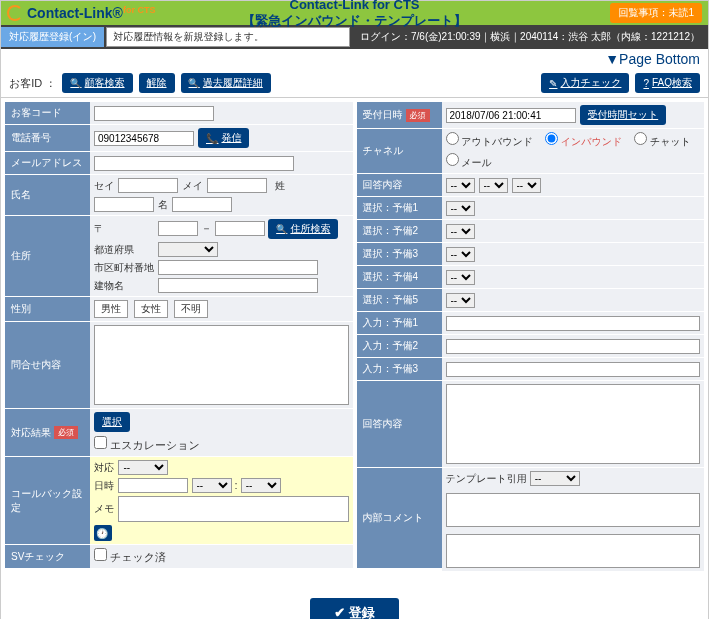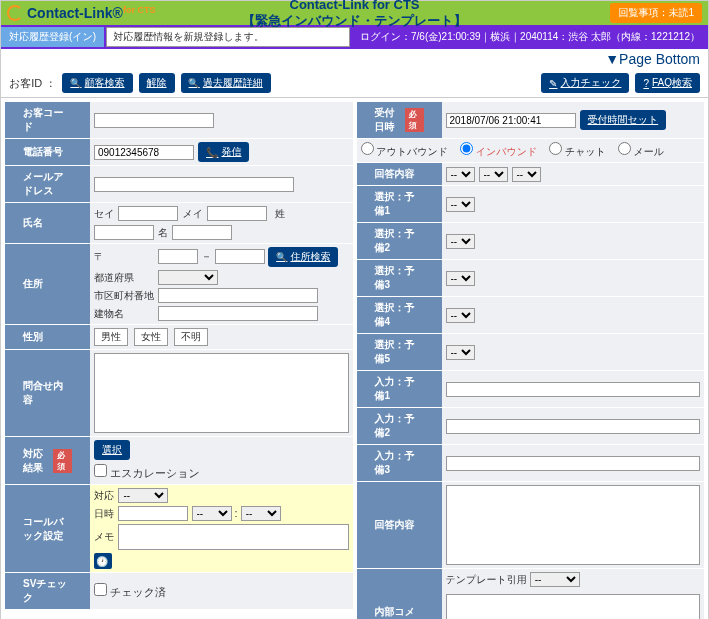--- a/index.html
+++ b/index.html
@@ -4,34 +4,34 @@
 <style>
 * { box-sizing: border-box; margin: 0; padding: 0; }
 body { font-family: "MS PGothic", sans-serif; font-size: 11px; background: #fff; color: #333; }
 .page { width: 709px; margin: 0 auto; border: 1px solid #ccc; }
 .header { background: #8dc63f; display: flex; align-items: center; padding: 2px 6px; position: relative; }
 .logo { display: flex; align-items: flex-start; font-weight: bold; color: #003f7f; font-size: 14px; }
 .logo-swirl { width: 16px; height: 16px; border-radius: 50%; border: 2px solid #f7941e; border-right-color: transparent; margin-right: 4px; }
 .logo-sub { font-size: 9px; color: #f7941e; }
 .header-title { position: absolute; left: 0; right: 0; text-align: center; font-weight: bold; font-size: 13px; color: #003f7f; pointer-events: none; }
 .notice-btn { margin-left: auto; background: #ff8c00; color: #fff; border: none; padding: 3px 8px; font-size: 10px; border-radius: 3px; cursor: pointer; z-index: 1; }
-.subbar { background: #6d28d9; color: #fff; display: flex; align-items: center; font-size: 10px; }
+.subbar { background: #404040; color: #fff; display: flex; align-items: center; font-size: 10px; }
 .subbar-left { background: #6ba8e6; padding: 3px 8px; }
 .subbar-msg { flex: 1; background: #fff; color: #333; padding: 2px 6px; margin: 2px; border: 1px solid #999; }
 .subbar-right { padding: 3px 8px; }
 .page-bottom { text-align: right; padding: 2px 8px; font-size: 14px; }
 .page-bottom a { color: #003f7f; text-decoration: none; }
 .toolbar { display: flex; align-items: center; gap: 6px; padding: 4px 8px; border-bottom: 1px solid #ccc; }
 .toolbar .spacer { flex: 1; }
 .btn { background: #003f7f; color: #fff; border: none; padding: 3px 8px; font-size: 10px; border-radius: 3px; cursor: pointer; display: inline-flex; align-items: center; gap: 3px; text-decoration: underline; }
 .btn-icon::before { content: "🔍"; font-size: 9px; }
 .main { display: flex; gap: 4px; padding: 4px; }
 .col { flex: 1; }
 .row { display: flex; border-bottom: 1px solid #fff; }
-.lbl { background: #6b8db5; color: #fff; width: 85px; padding: 4px 18px; font-size: 10px; display: flex; align-items: center; flex-shrink: 0; font-weight: bold; }
+.lbl { background: #6b8db5; color: #fff; width: 85px; padding: 4px 6px; font-size: 10px; display: flex; align-items: center; flex-shrink: 0; }
 .val { flex: 1; background: #eef0f4; padding: 3px 4px; display: flex; align-items: center; gap: 4px; flex-wrap: wrap; }
 .val input[type=text] { border: 1px solid #999; padding: 1px 3px; font-size: 10px; }
 .val select { border: 1px solid #999; font-size: 10px; }
 .val textarea { border: 1px solid #999; font-size: 10px; resize: none; }
 .req { background: #d9534f; color: #fff; font-size: 8px; padding: 1px 4px; border-radius: 0; margin-left: 3px; }
 .callback { background: #ffffcc; }
 .radio-row label { margin-right: 8px; font-size: 10px; }
 .radio-row .hl { color: #d9534f; }
 .gender label { border: 1px solid #999; padding: 1px 6px; margin-right: 2px; font-size: 10px; background: #fff; }
 .register-row { text-align: center; padding: 10px; }
@@ -192,20 +192,21 @@
             <span>受付日時</span>
             <span class="req">必須</span>
           </div>
         <div class="val">
           <input type="text" style="width: 130px;" value="2018/07/06 21:00:41">
           <button class="btn">受付時間セット</button>
         </div>
         </div>
 
       <div class="row">
+          <div class="lbl">チャネル</div>
         <div class="val radio-row">
           <label><input type="radio" name="ch" style=""> <span>アウトバウンド</span></label>
           <label><input type="radio" name="ch" checked="" style=""> <span class="hl">インバウンド</span></label>
           <label><input type="radio" name="ch" style=""> <span>チャット</span></label>
           <label><input type="radio" name="ch" style=""> <span>メール</span></label>
         </div>
         </div>
 
       <div class="row">
           <div class="lbl">回答内容</div>

